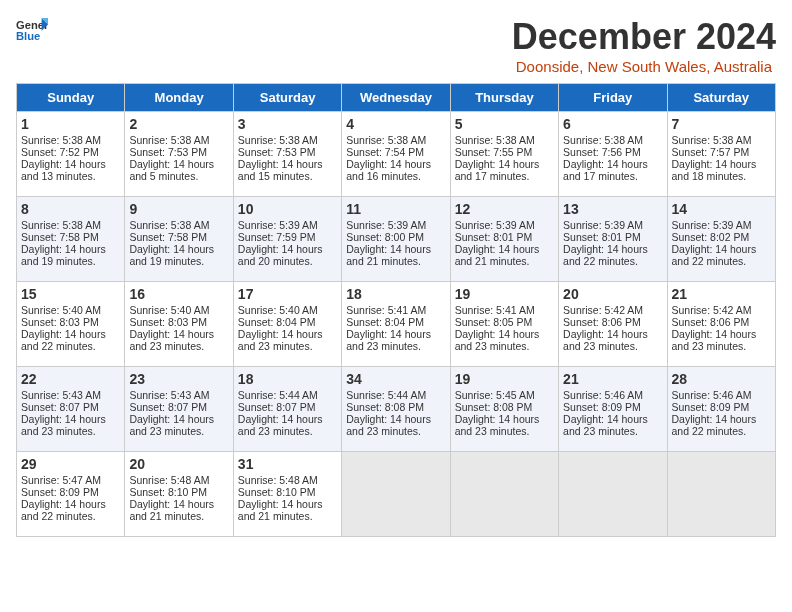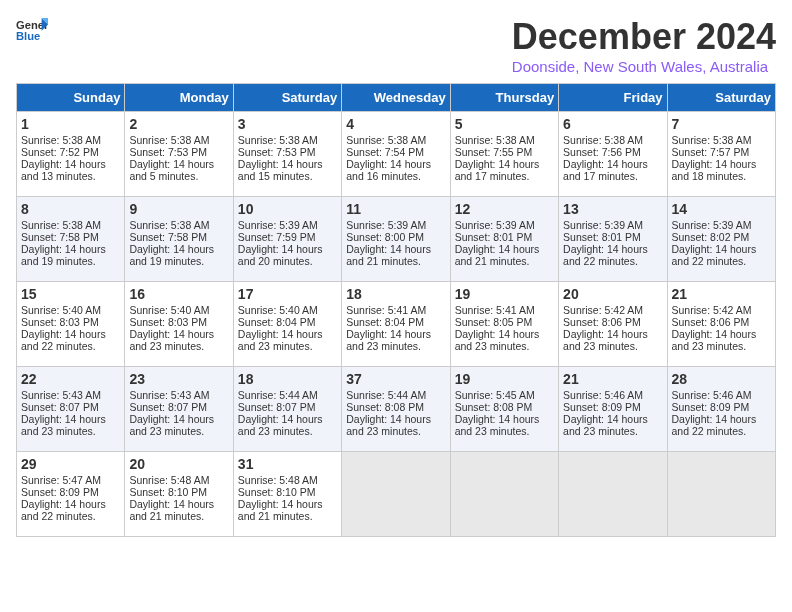--- a/index.html
+++ b/index.html
@@ -19,42 +19,42 @@
     .logo {
       display: flex;
       align-items: center;
       gap: 4px;
     }
     .logo-icon {
       width: 32px;
       height: 28px;
     }
     .title-area {
-      text-align: left;
+      text-align: center;
     }
     .month-title {
       font-size: 36px;
       font-weight: bold;
       color: #333;
     }
     .location-title {
       font-size: 15px;
-      color: #8b5cf6;
+      color: #c2410c;
     }
     table {
       width: 100%;
       border-collapse: collapse;
       table-layout: fixed;
     }
     th {
       background-color: #1a6bbf;
       color: #fff;
       padding: 6px 4px;
       font-size: 13px;
-      text-align: right;
+      text-align: center;
       border: 1px solid #ccc;
     }
     td {
       vertical-align: top;
       border: 1px solid #ccc;
       padding: 4px;
       font-size: 10.5px;
       color: #333;
       height: 85px;
       background: #fff;
@@ -272,21 +272,21 @@
           <div>and 23 minutes.</div>
         </td>
         <td>
           <span class="day-num">18</span>
           <div>Sunrise: 5:44 AM</div>
           <div>Sunset: 8:07 PM</div>
           <div>Daylight: 14 hours</div>
           <div>and 23 minutes.</div>
         </td>
         <td>
-          <span class="day-num">37</span>
+          <span class="day-num">34</span>
           <div>Sunrise: 5:44 AM</div>
           <div>Sunset: 8:08 PM</div>
           <div>Daylight: 14 hours</div>
           <div>and 23 minutes.</div>
         </td>
         <td>
           <span class="day-num">19</span>
           <div>Sunrise: 5:45 AM</div>
           <div>Sunset: 8:08 PM</div>
           <div>Daylight: 14 hours</div>

